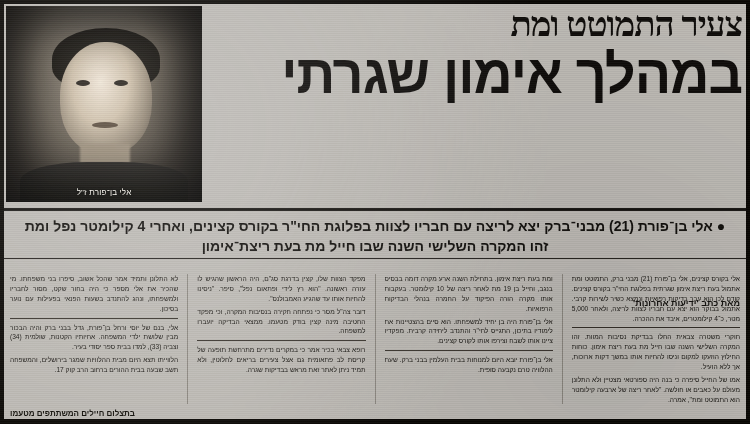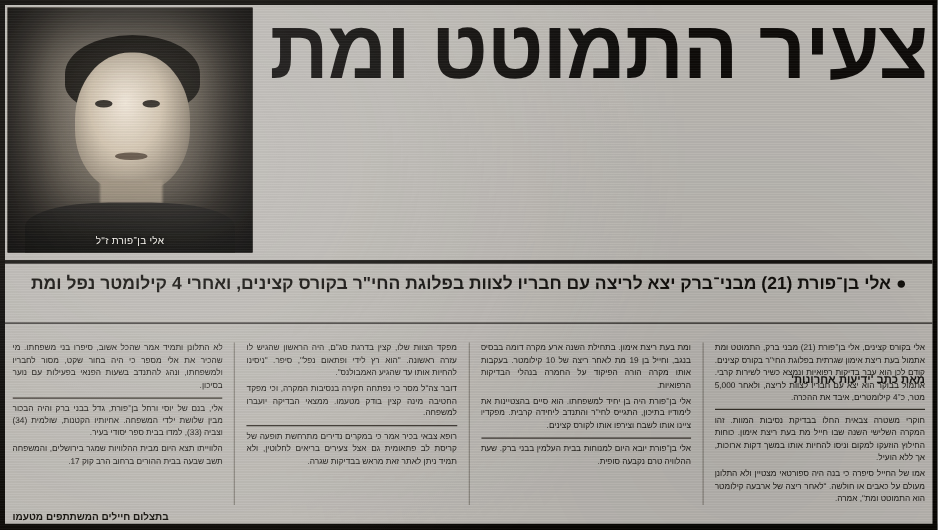--- a/index.html
+++ b/index.html
@@ -62,21 +62,21 @@
   
   .headline{
     position:absolute;right:8px;top:8px;width:534px;
     direction:rtl;text-align:right;
     font-family:"Liberation Sans", sans-serif;
     font-weight:bold;
     color:#141210;
     line-height:.95;
     letter-spacing:-1px;
   }
-  .headline .l1{font-size:66px;display:block;}
+  .headline .l1{font-size:35px;display:block;font-family:Liberation Serif, serif;}
   .headline .l2{font-size:54px;display:block;margin-top:8px;}
 
   
   .rule-thick{position:absolute;left:4px;right:4px;height:3px;background:#1c1a17;}
   .rule-thin{position:absolute;left:4px;right:4px;height:1px;background:#262320;}
 
   
   .deck{
     position:absolute;left:10px;right:10px;top:216px;
     direction:rtl;text-align:center;
@@ -143,26 +143,28 @@
     <div class="eyeR"></div>
     <div class="mouth"></div>
     <div class="neck"></div>
     <div class="shirt"></div>
     <div class="vign"></div>
   </div>
   <div class="photo-caption">אלי בן־פורת ז"ל</div>
 
   <div class="headline">
     <span class="l1">צעיר התמוטט ומת</span>
+    <span class="l2">במהלך אימון שגרתי</span>
   </div>
 
   <div class="rule-thick" style="top:208px"></div>
 
   <div class="deck">
     <div>● אלי בן־פורת (21) מבני־ברק יצא לריצה עם חבריו לצוות בפלוגת החי"ר בקורס קצינים, ואחרי 4 קילומטר נפל ומת</div>
+    <div>זהו המקרה השלישי השנה שבו חייל מת בעת ריצת־אימון</div>
   </div>
 
   <div class="rule-thin" style="top:258px"></div>
 
   <div class="byline">
     <span class="kicker">מאת כתב 'ידיעות אחרונות'</span>
   </div>
 
   <div class="cols">
 

